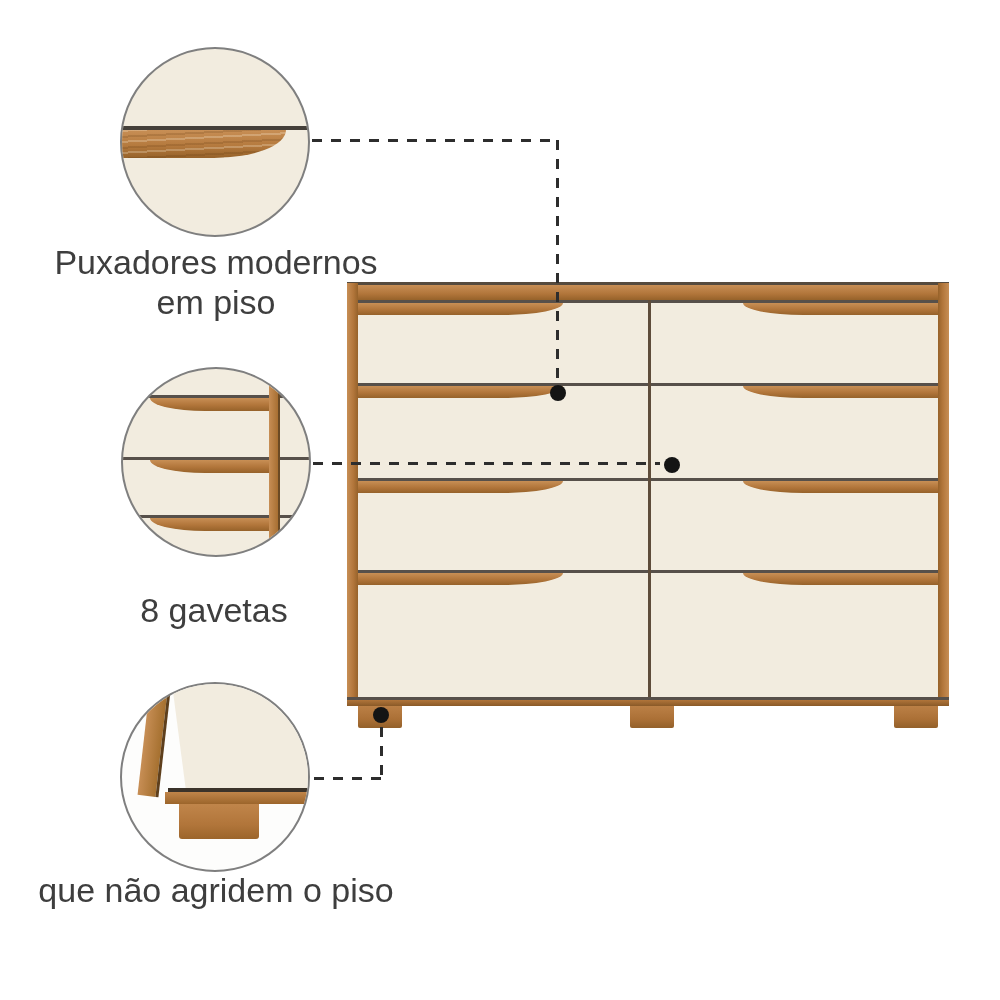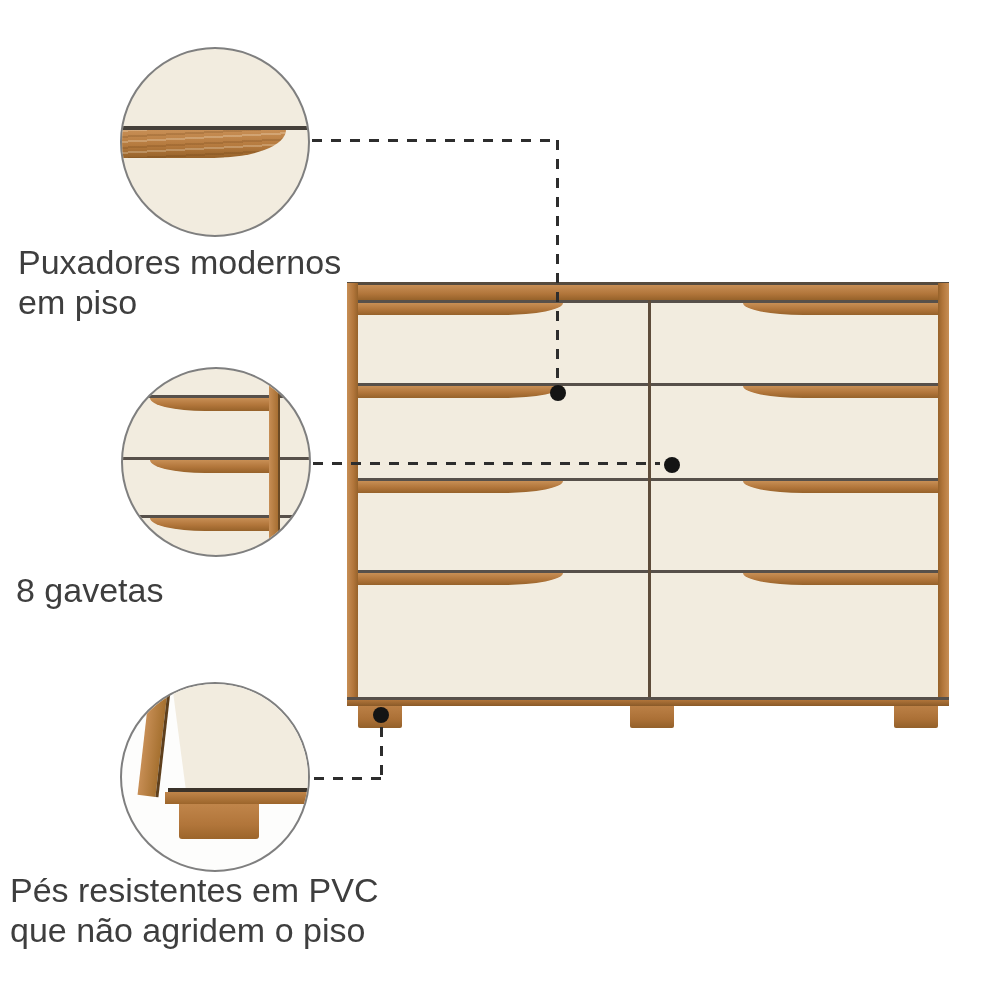--- a/index.html
+++ b/index.html
@@ -43,23 +43,23 @@
   .c3 .edgestrip{position:absolute; left:29px; top:-6px; width:21px; height:120px;
       transform-origin:top right; transform:rotate(6.5deg);
       background:linear-gradient(90deg,#c78e55,#a5702f); border-right:3px solid #5e3f1c;}
   .c3 .shadowline{position:absolute; left:46px; right:0; top:104px; height:4px; background:#3b332a;}
   .c3 .rail{position:absolute; left:43px; right:0; top:108px; height:12px;
       background:linear-gradient(180deg,#c0854a,#9c652b);}
   .c3 .foot{position:absolute; left:57px; top:120px; width:80px; height:35px;
       background:linear-gradient(180deg,#c0854a 0%, #b1753a 60%, #9c652b 100%); border-radius:0 0 3px 3px;}
 
   
-  .caption{position:absolute; color:var(--text,#3e3e3e); font-size:34px; line-height:40px; text-align:left;}
+  .caption{position:absolute; color:var(--text,#3e3e3e); font-size:34px; line-height:40px; text-align:center;}
   .cap1{left:18px;  top:242px; width:396px;}
-  .cap2{left:16px;  top:570px; width:396px;}
+  .cap2{left:16px;  top:590px; width:396px;}
   .cap3{left:10px;  top:870px; width:412px;}
 
   
   .dash-h{position:absolute; height:3px;
       background:repeating-linear-gradient(90deg, var(--dash,#2d2d2d) 0 10px, transparent 10px 19px);}
   .dash-v{position:absolute; width:3px;
       background:repeating-linear-gradient(180deg, var(--dash,#2d2d2d) 0 10px, transparent 10px 19px);}
   .la-h{left:312px; top:139px; width:246px;}
   .la-v{left:556px; top:140px; height:247px;}
   .lb-h{left:313px; top:462px; width:347px;}
@@ -172,17 +172,16 @@
   </div>
 
   <div class="caption cap1">
     <div>Puxadores modernos</div>
     <div>em piso</div>
   </div>
   <div class="caption cap2">
     <div>8 gavetas</div>
   </div>
   <div class="caption cap3">
-    <div>Pés resistentes em PVC</div>
     <div>que não agridem o piso</div>
   </div>
 
 </div>
 
 </body></html>

